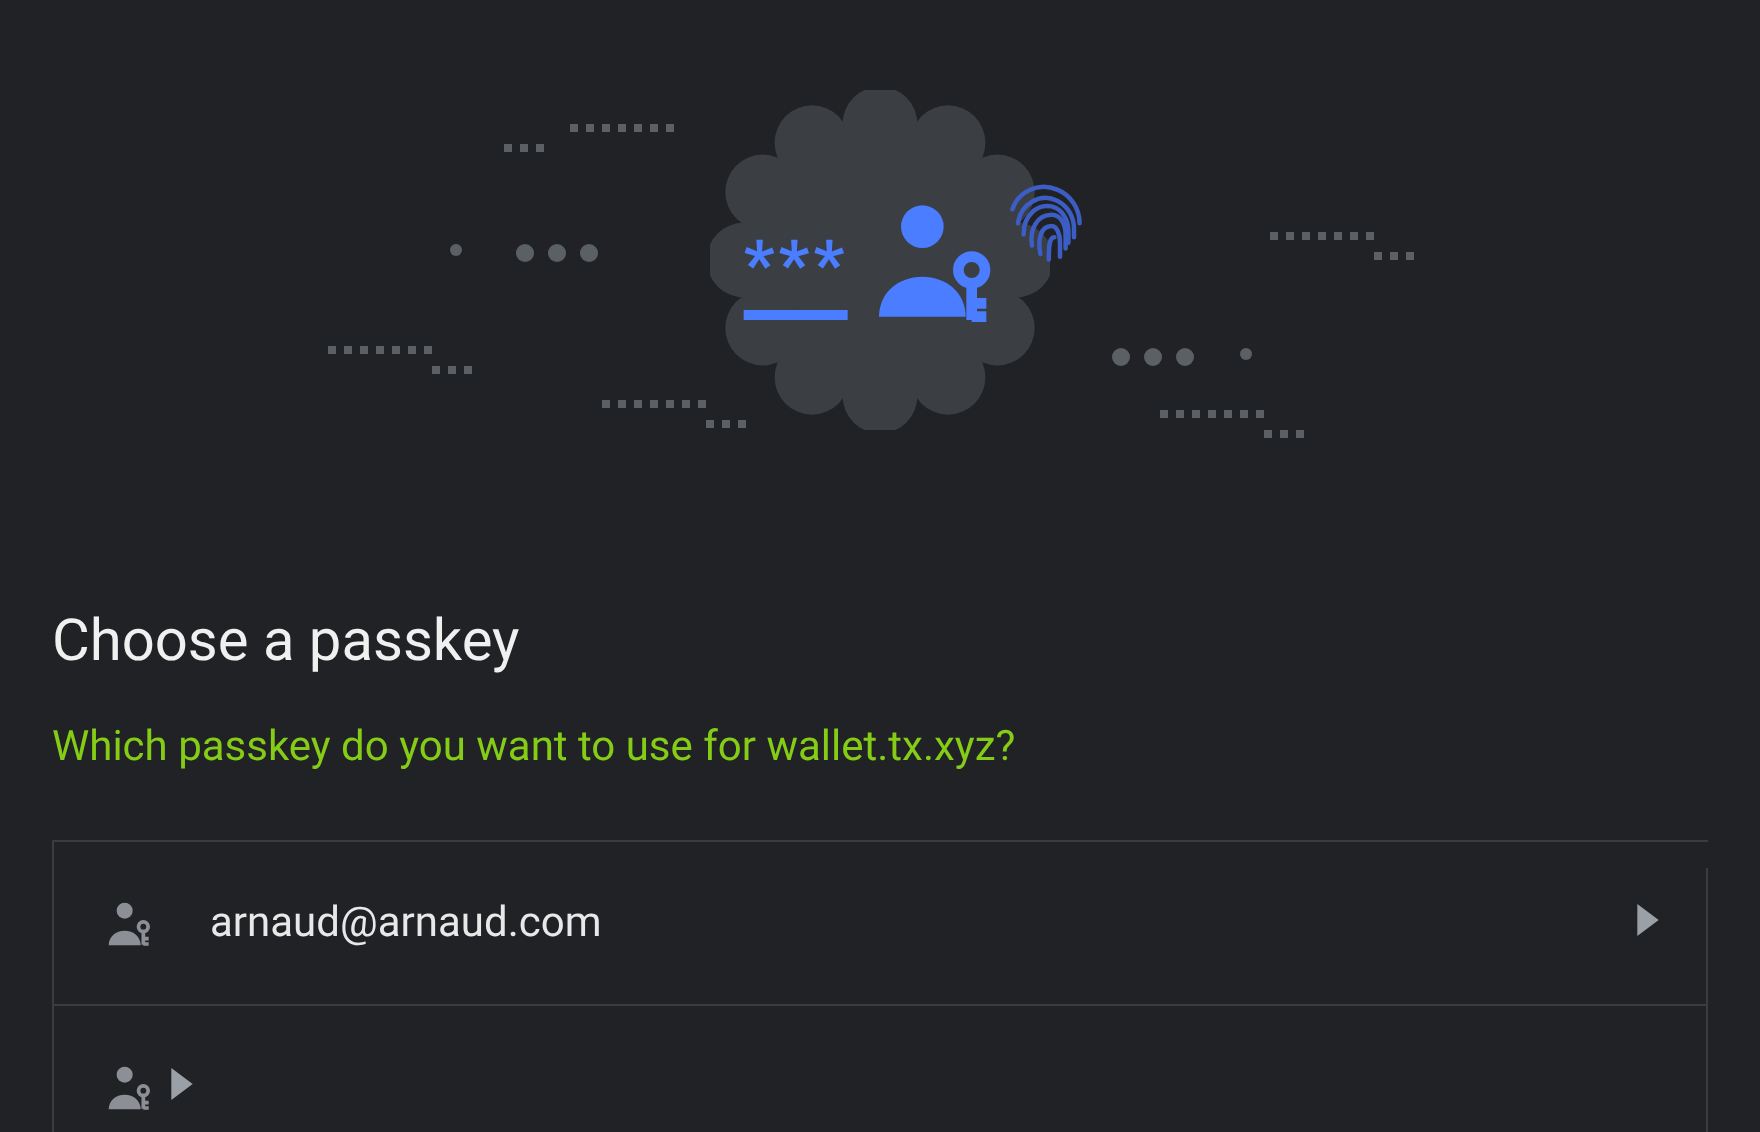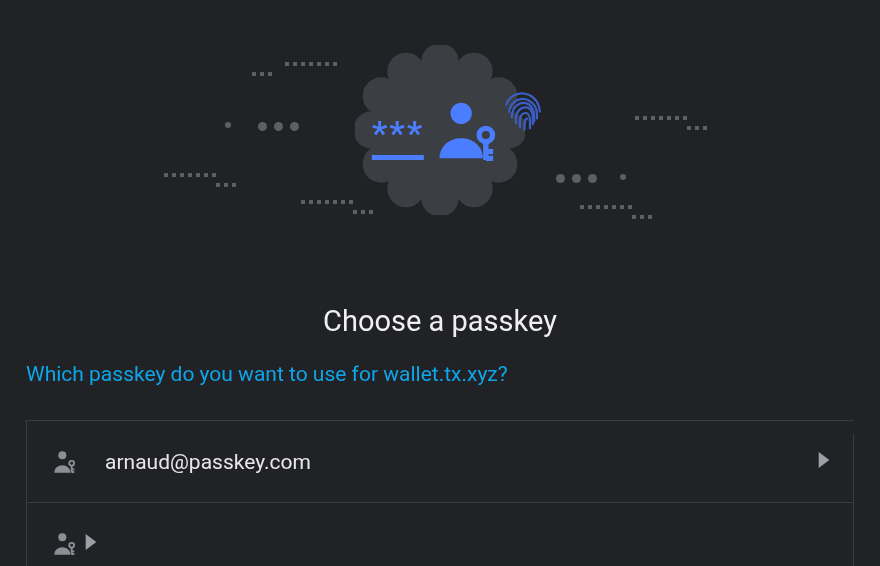--- a/index.html
+++ b/index.html
@@ -53,22 +53,22 @@
       top: 85px;
       left: 495px;
     }
     .dotrow { position: absolute; display: flex; gap: 7px; align-items: center; }
     .dot, .sq { background: #5b6065; }
     .dot { width: 9px; height: 9px; border-radius: 50%; }
     .dot.sm { width: 6px; height: 6px; }
     .sq { width: 4px; height: 4px; }
     .sqrow { position: absolute; display: flex; gap: 4px; }
     .content { padding: 0 26px; }
-    .title { font-size: 29px; font-weight: 400; color: #f0f0f0; margin-top: 44px; text-align: center; }
-    .subtitle { font-size: 21px; font-weight: 400; color: #0ea5e9; margin-top: 24px; }
+    .title { font-size: 29px; font-weight: 400; color: #f0f0f0; margin-top: 44px; }
+    .subtitle { font-size: 21px; font-weight: 400; color: #84cc16; margin-top: 24px; }
     .list { margin-top: 34px; border-left: 1px solid #3a3d40; }
     .item {
       display: flex;
       align-items: center;
       height: 82px;
       border-top: 1px solid #3a3d40;
       padding: 0 24px 0 18px;
       cursor: pointer;
       position: relative;
     }
@@ -224,21 +224,21 @@
   <div class="list">
     <div class="item">
       <span class="icon-slot person-icon-sm">
         <svg width="32" height="32" viewBox="0 0 24 24" fill="#8c9096">
           <circle cx="10" cy="7" r="3"></circle>
           <path d="M4 20c0-3.3 2.7-5.5 6-5.5s6 2.2 6 5.5H4z"></path>
           <circle cx="17" cy="13" r="1.8" fill="none" stroke="#8c9096" stroke-width="1.4"></circle>
           <path d="M17 14.8v5M17 17.5h2M17 19.5h2" stroke="#8c9096" stroke-width="1.4" fill="none"></path>
         </svg>
       </span>
-      <span class="label">arnaud@passkey.com</span>
+      <span class="label">arnaud@arnaud.com</span>
       <span class="chevron">
         <svg width="12" height="16" viewBox="0 0 8 12" fill="#9aa0a6">
             <path d="M0 0l8 6-8 6z"></path>
           </svg>
       </span>
     </div>
     <div class="item">
       <span class="icon-slot person-icon-sm">
         <svg width="32" height="32" viewBox="0 0 24 24" fill="#8c9096">
           <circle cx="10" cy="7" r="3"></circle>

